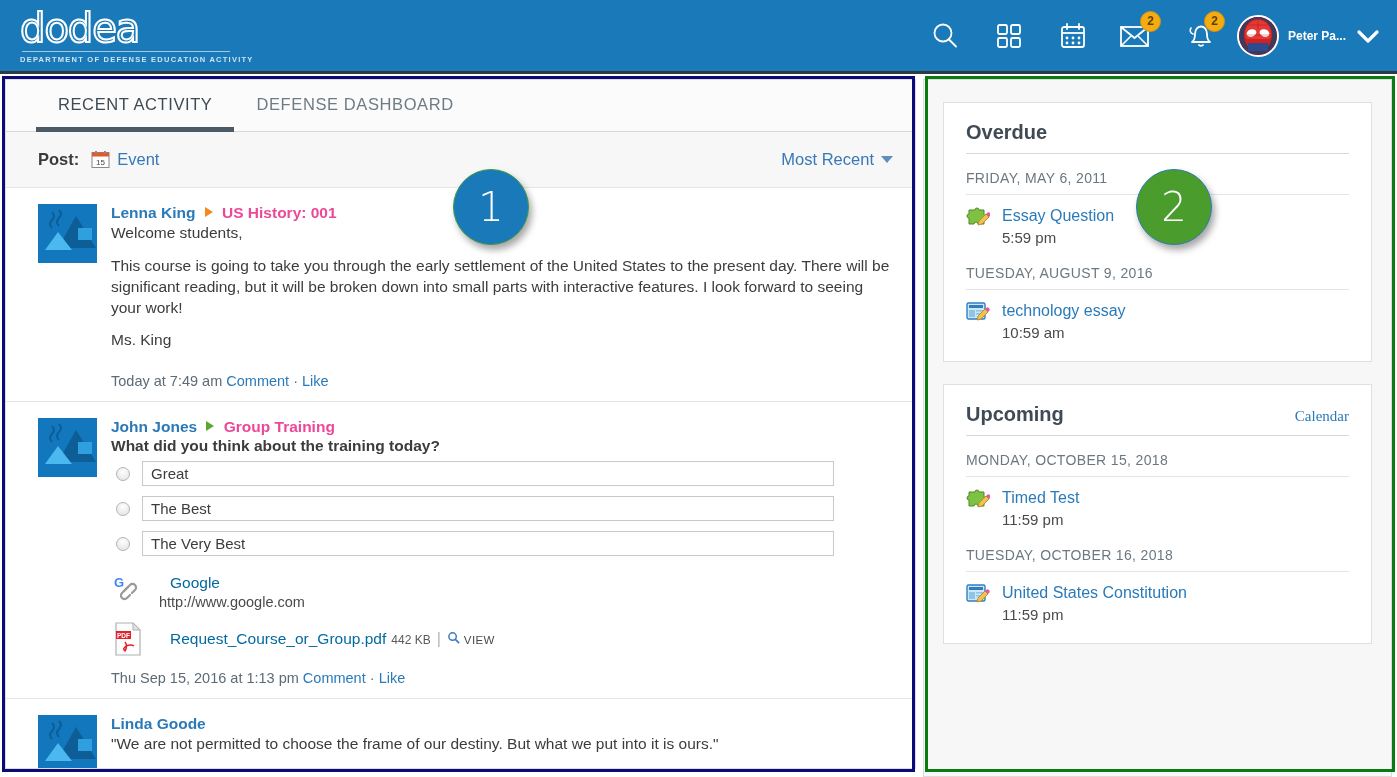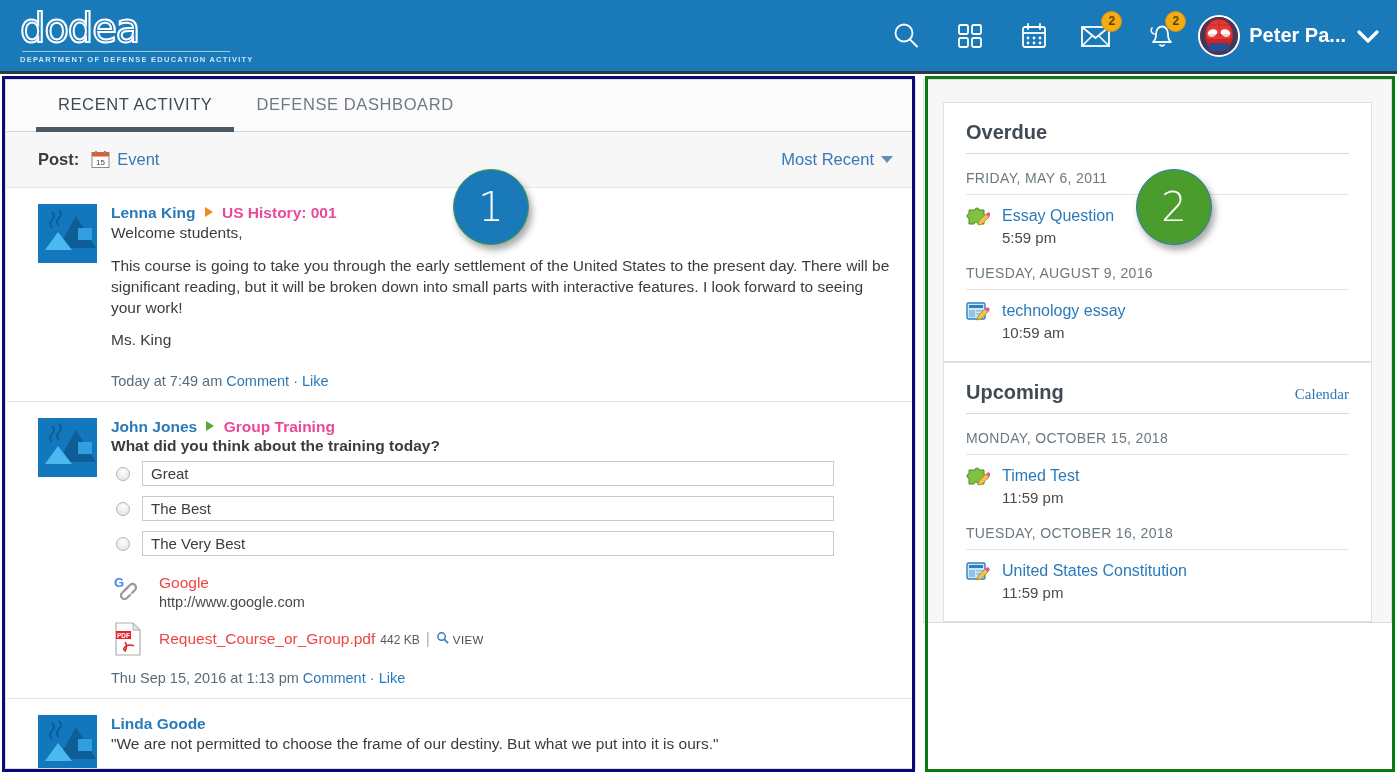--- a/index.html
+++ b/index.html
@@ -57,21 +57,21 @@
     display: flex; align-items: center; justify-content: center;
     border: 1px solid #d6930a;
   }
   #user-menu { display: flex; align-items: center; gap: 9px; padding: 0 6px 0 4px; }
   #avatar-spiderman {
     width: 42px; height: 42px; border-radius: 50%;
     border: 2px solid #ffffff; overflow: hidden;
     background: #c8102e; position: relative; flex: none;
   }
   #username-label {
-    color: #fff; font-size: 20px; font-weight: bold; white-space: nowrap;
+    color: #fff; font-size: 12px; font-weight: bold; white-space: nowrap;
   }
 
   
   #page-body {
     height: 700px; background: #ffffff;
     display: flex; position: relative;
   }
 
   
   .callout-frame { position: absolute; pointer-events: none; }
@@ -168,33 +168,33 @@
   }
   .poll-input {
     height: 25px; border: 1px solid #c9c9c9; background: #fff;
     font-size: 15px; color: #3c3c3c;
     display: flex; align-items: center; padding-left: 8px; text-align: right;
   }
 
   .attachment-block { margin-top: 18px; }
   .attach-row { display: flex; gap: 14px; align-items: flex-start; margin-bottom: 12px; }
   .attach-icon { width: 34px; flex: none; display: flex; justify-content: center; }
-  .attach-title { font-size: 15.5px; color: #ef4444; }
+  .attach-title { font-size: 15.5px; color: #0369a1; margin-left: 11px; }
   .attach-url { font-size: 14.5px; color: #4a4a4a; margin-top: 2px; }
   .attach-size { font-size: 12px; color: #5a5a5a; margin-left: 5px; }
   .attach-sep { color: #b4b4b4; margin: 0 6px; }
   .attach-view { font-size: 11.5px; color: #4a4a4a; letter-spacing: .4px; }
 
   
   #side-column {
     width: 470px; margin: 5px 5px 0 7px;
     background: #f7f7f7;
     border: 1px solid #dcdcdc;
-    height: 544px; padding: 22px 19px;
-    display: flex; flex-direction: column; 
+    height: 698px; padding: 22px 19px;
+    display: flex; flex-direction: column; gap: 22px;
     overflow: hidden;
   }
   .side-card {
     background: #ffffff; border: 1px solid #e0e0e0;
     padding: 18px 22px 18px 22px;
   }
   .side-card-head {
     display: flex; align-items: baseline;
     border-bottom: 1px solid #d8d8d8;
     padding-bottom: 9px; margin-bottom: 16px;

